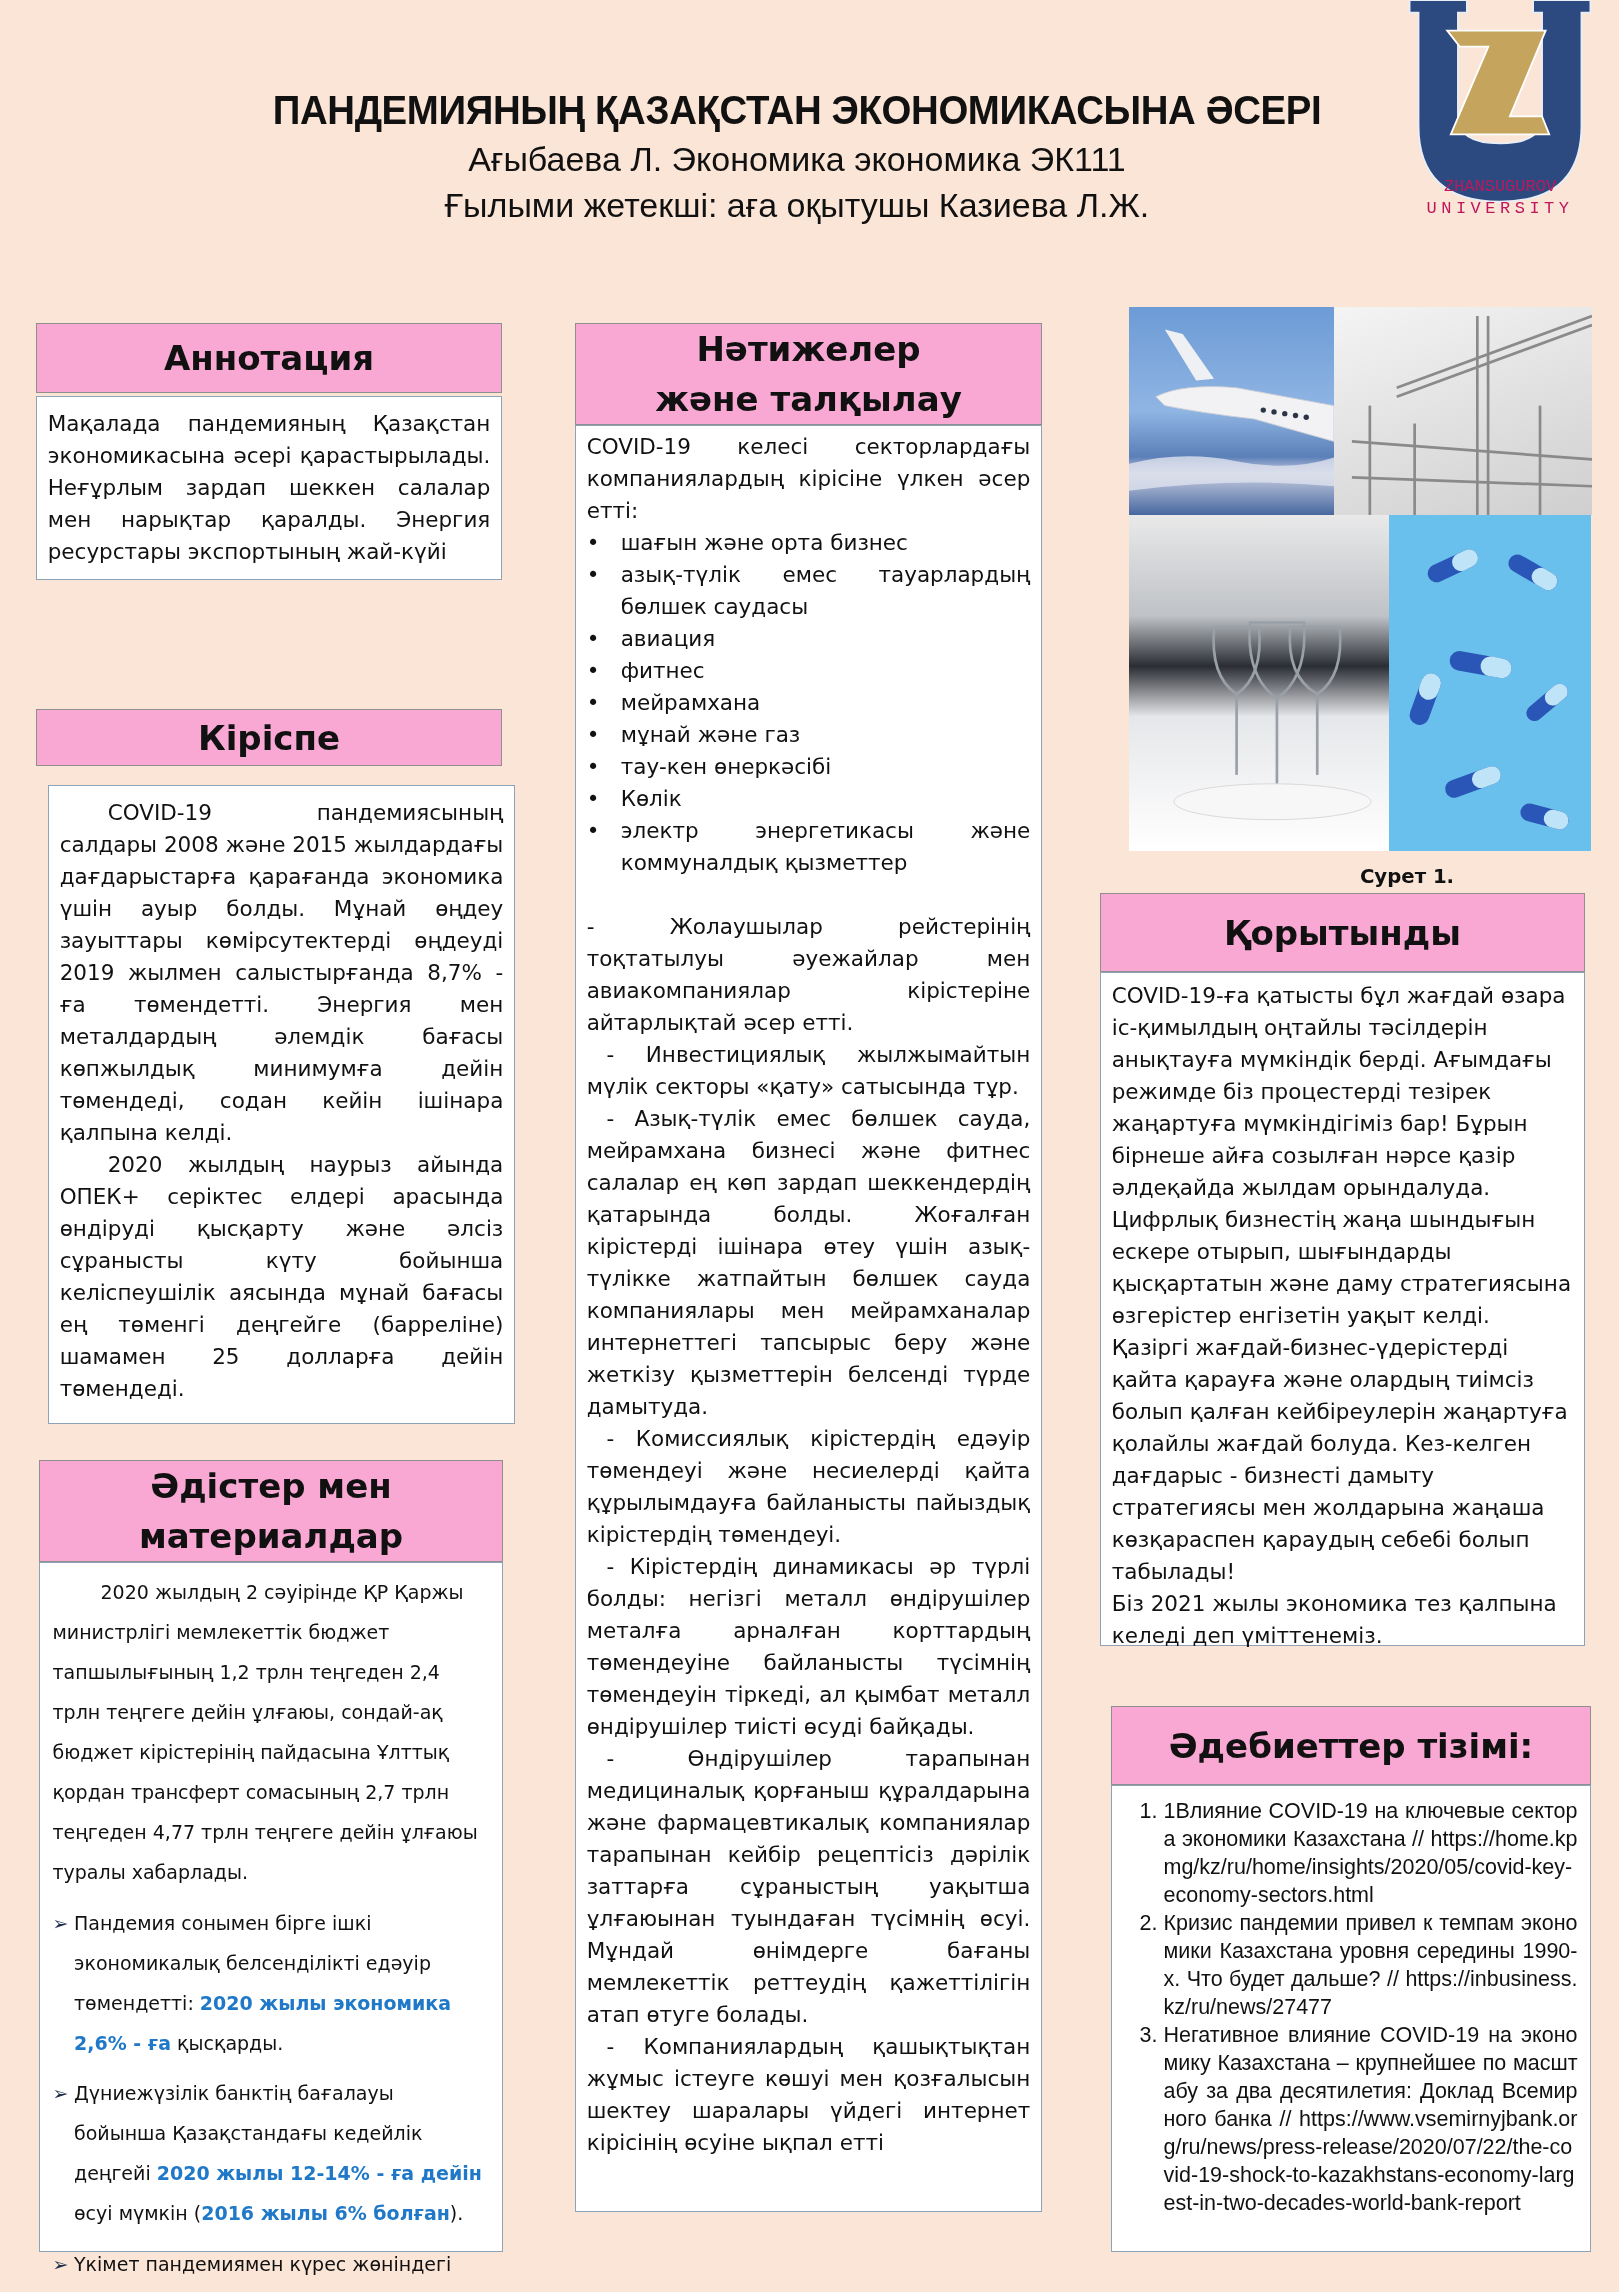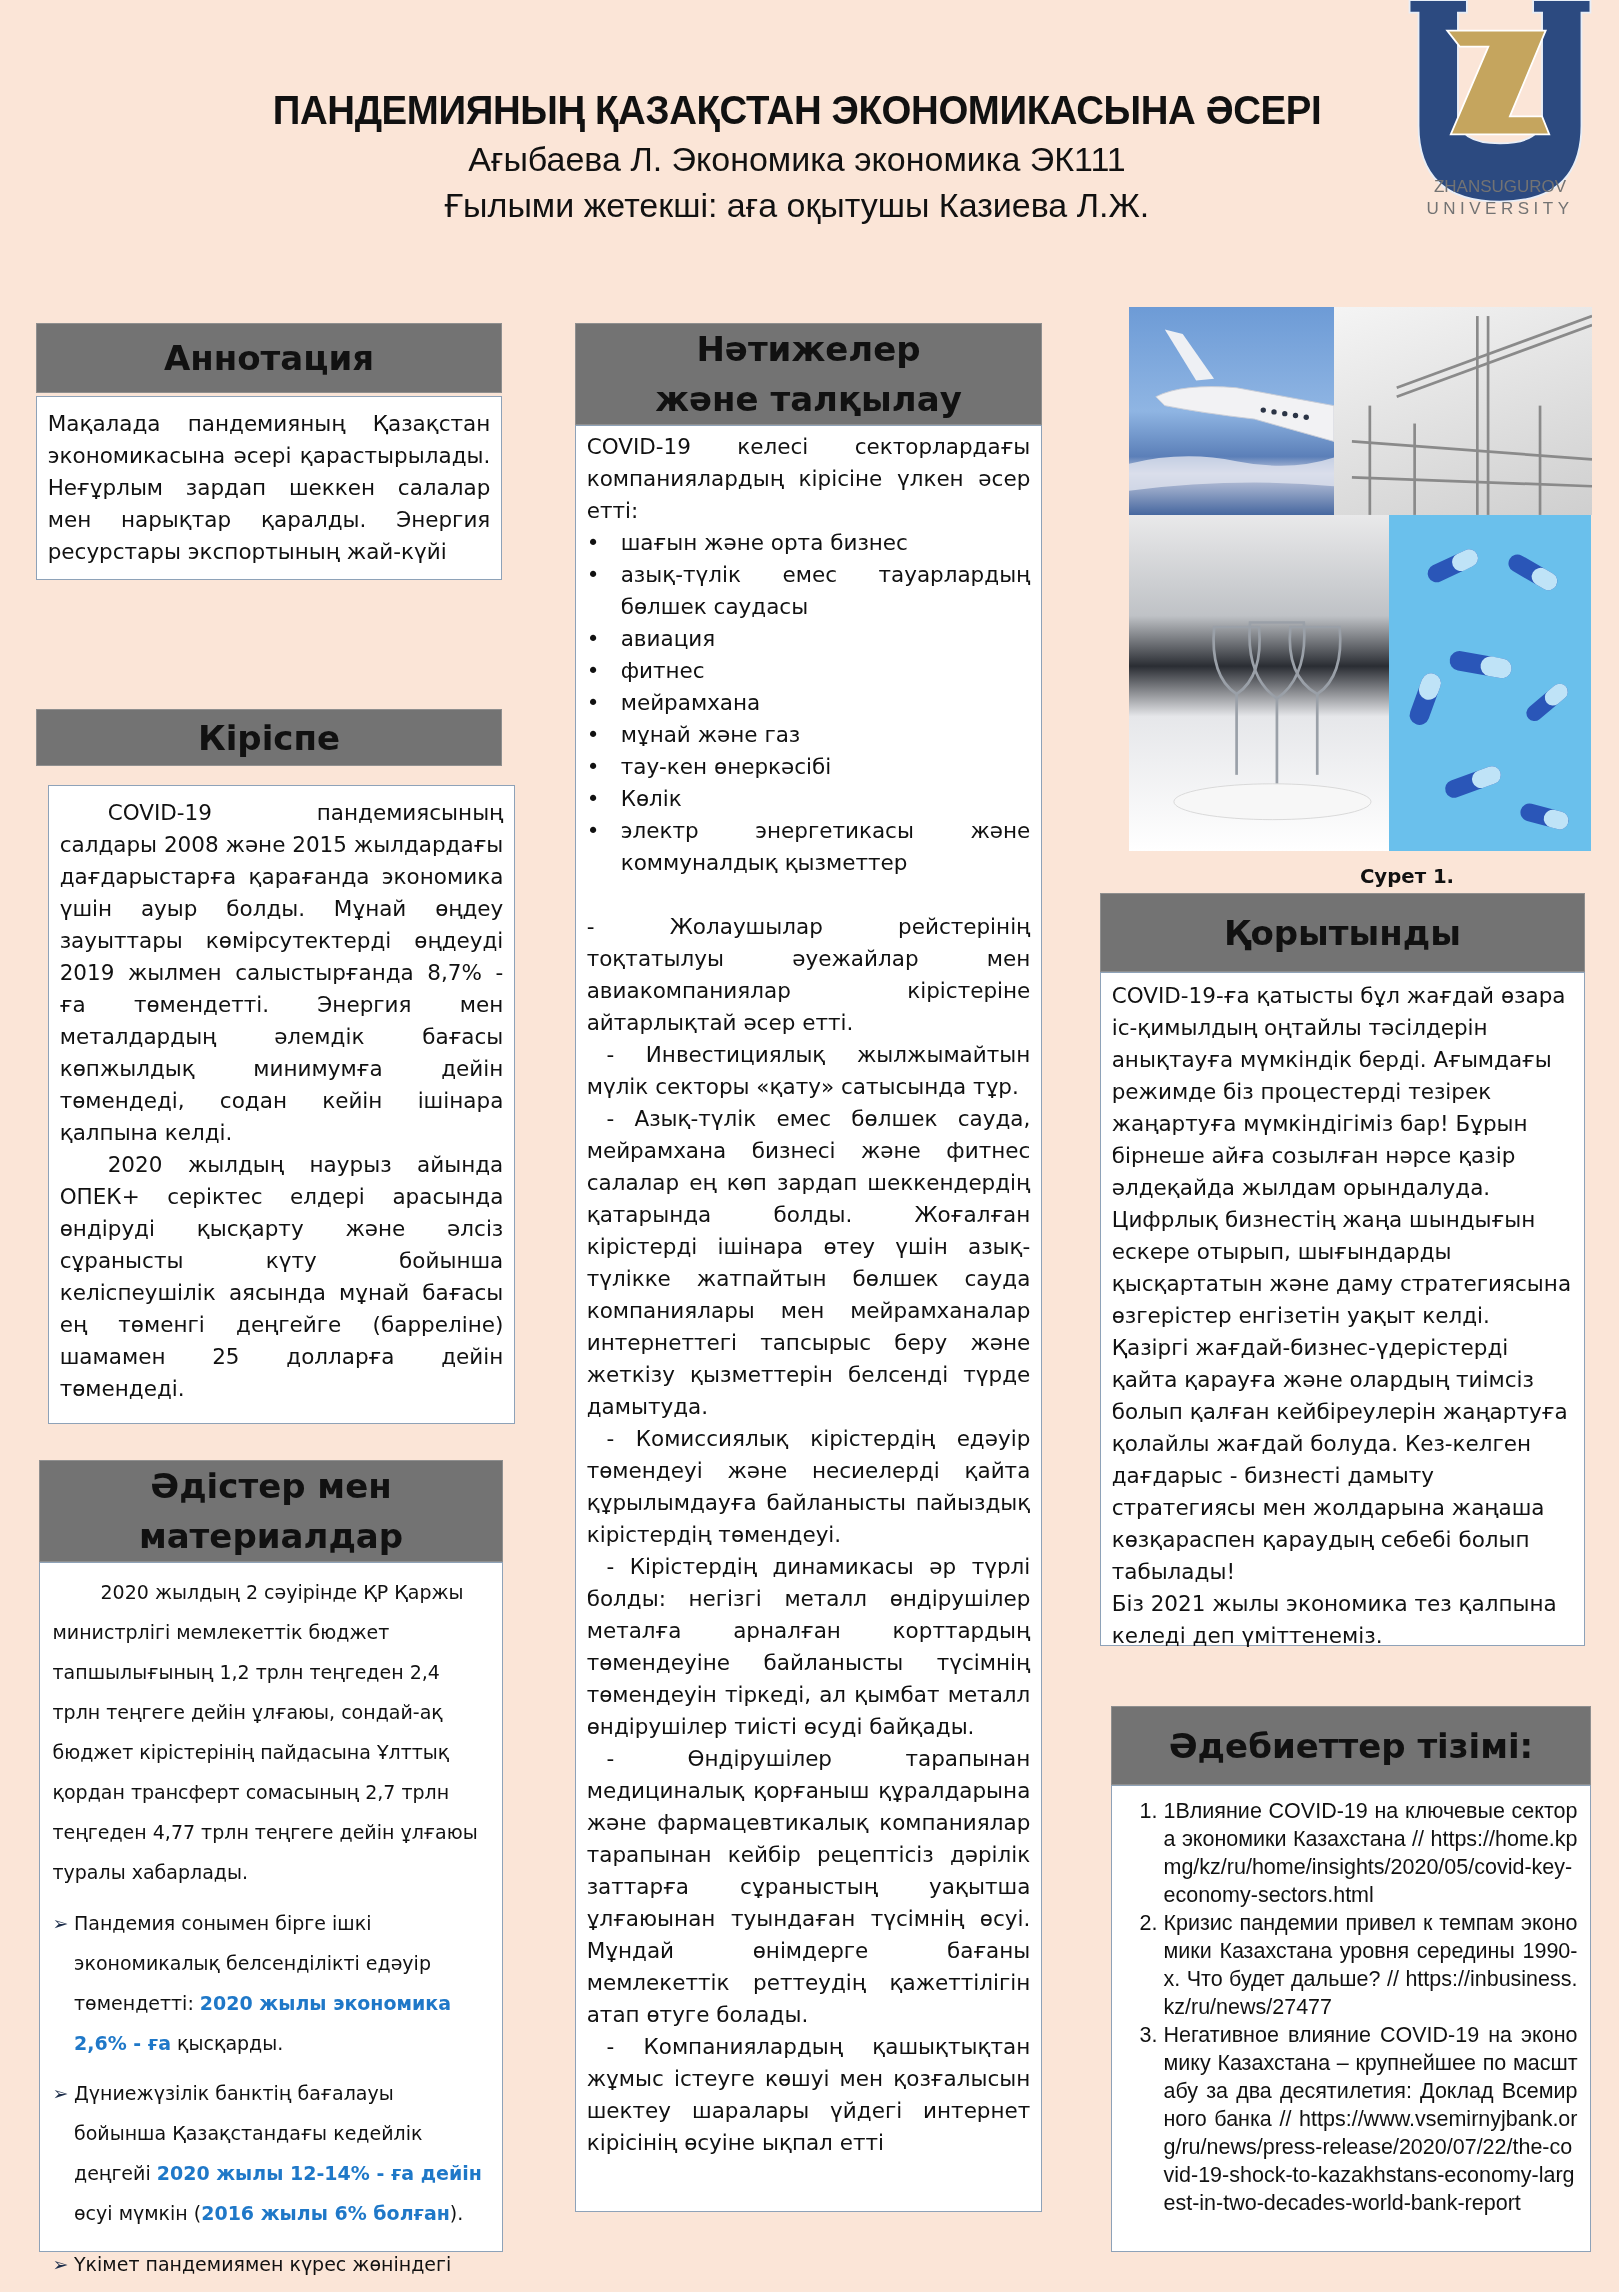--- a/index.html
+++ b/index.html
@@ -18,25 +18,25 @@
   .subtitle {
     left:179px; width:1236px; text-align:center;
     font-family:"Liberation Sans", sans-serif; font-size:34px;
   }
   .sub1 { top:140px; }
   .sub2 { top:186px; }
   
   .logo { left:1406px; top:0; width:188px; height:224px; }
   .logo-text {
     left:1406px; width:188px; text-align:center;
-    font-family:Liberation Sans, sans-serif; color:#737373; font-size:17px; line-height:19px;
+    font-family:Liberation Mono, monospace; color:#be185d; font-size:17px; line-height:19px;
   }
   
   .sec-head {
-    background:#737373; border:1.8px solid #8f8f8f;
+    background:#f9a8d4; border:1.8px solid #8f8f8f;
     text-align:center; font-family:"DejaVu Sans", sans-serif; font-weight:bold;
     font-size:34px; box-sizing:border-box; display:flex; align-items:center; justify-content:center;
     line-height:50px; color:#111;
   }
   .sec-body {
     background:#ffffff; border:1.8px solid #8ea2b8; box-sizing:border-box;
     font-family:"DejaVu Sans", sans-serif; font-size:21.5px; line-height:32px; color:#111;
   }
   .justify { text-align:justify; }
   .indent { text-indent:48px; }

